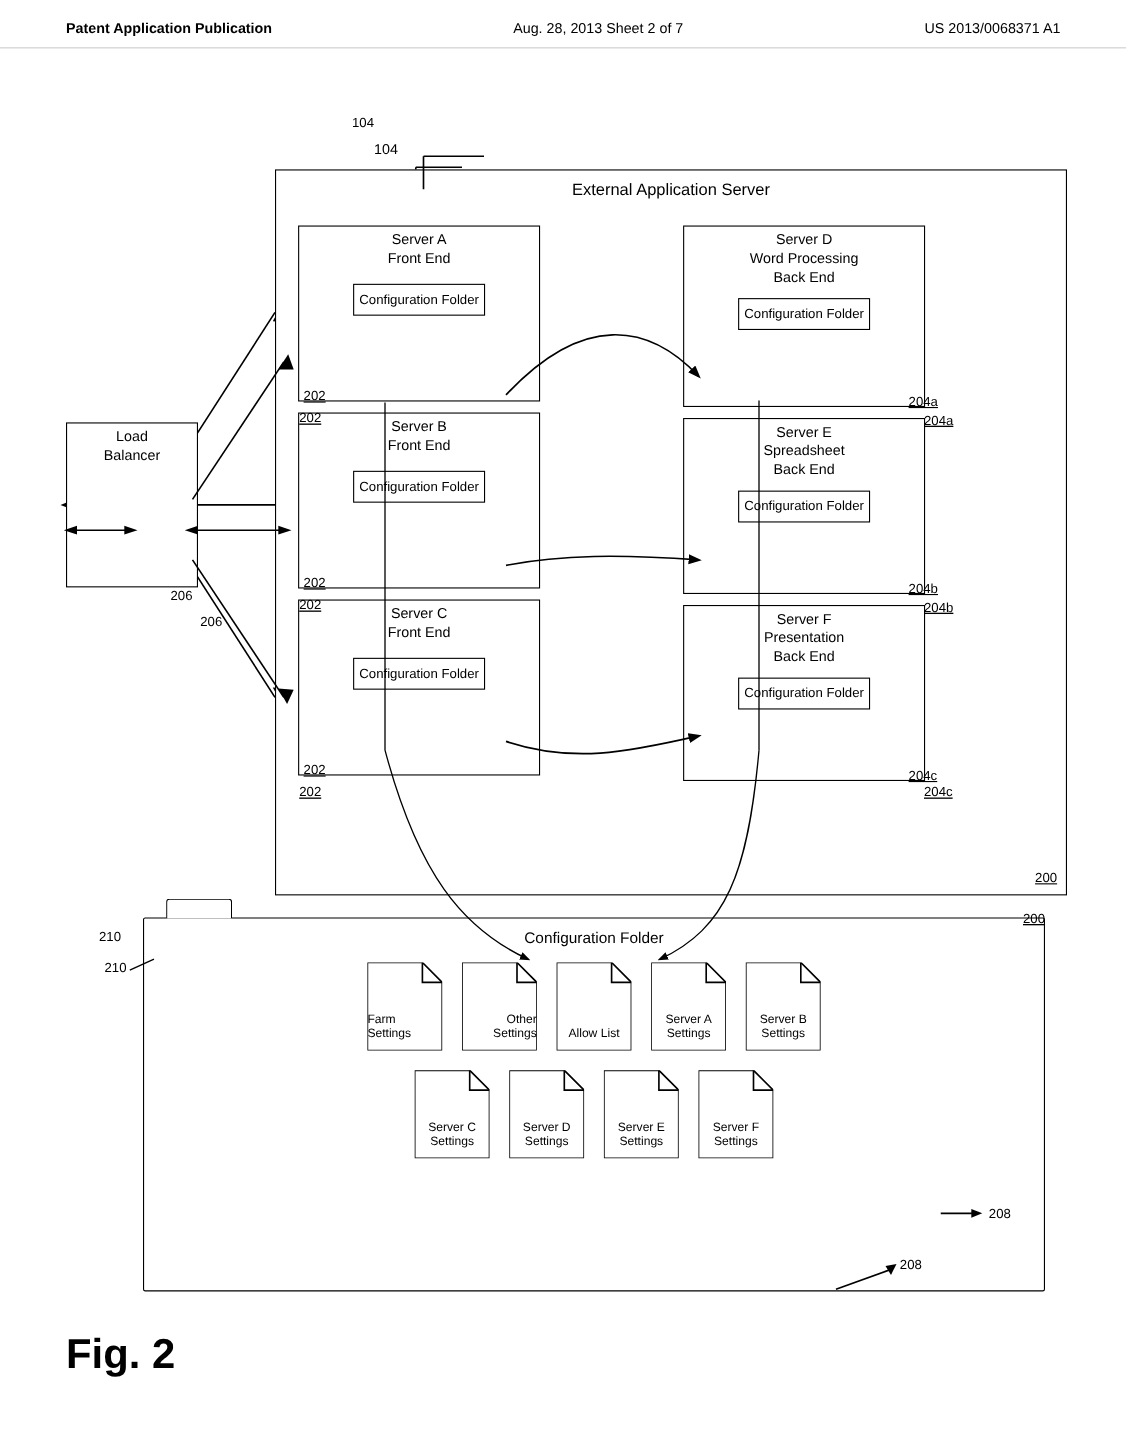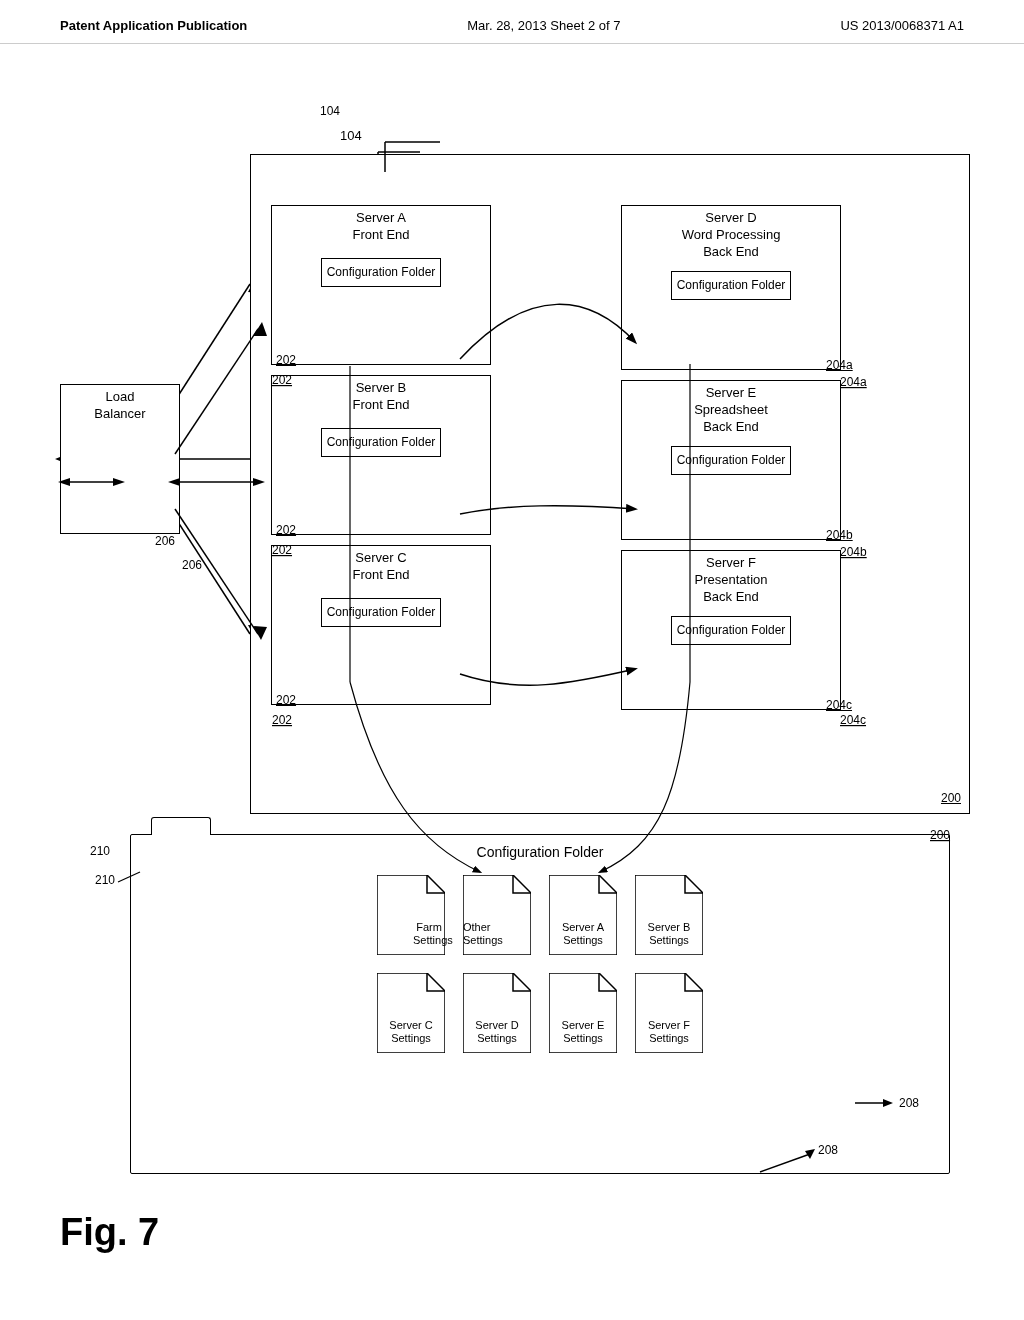--- a/index.html
+++ b/index.html
@@ -104,21 +104,21 @@
     }
 
   </style>
 </head>
 <body>
 
 <div class="page">
 
   <div class="header">
     <span class="header-left">Patent Application Publication</span>
-    <span class="header-center">Mar. 28, 2013  Sheet 2 of 7</span>
+    <span class="header-center">Aug. 28, 2013  Sheet 2 of 7</span>
     <span class="header-right">US 2013/0068371 A1</span>
   </div>
 
   <div class="diagram-area">
 
     <svg class="diagram-svg" viewBox="0 0 1024 1240">
 
       <line x1="378" y1="108" x2="378" y2="145" stroke="#000" stroke-width="1.5"></line>
       <line x1="378" y1="108" x2="420" y2="108" stroke="#000" stroke-width="1.5"></line>
 
@@ -160,20 +160,21 @@
 
       <line x1="350" y1="300" x2="270" y2="300" stroke="#000" stroke-width="1"></line>
 
     </svg>
 
     <div class="ref-label" style="top:60px; left:320px;">
       <span>104</span>
     </div>
 
     <div class="box" style="top:110px; left:250px; width:720px; height:660px;">
+      <div class="box-title" style="font-size:15px; padding:8px;">External Application Server</div>
 
       <div class="box" style="top:50px; left:20px; width:220px; height:160px;">
         <div class="box-title" style="white-space:pre-line;">Server A
 Front End</div>
         <div class="config-box" style="width:120px; margin-top:10px;">
           <span>Configuration
 Folder</span>
         </div>
       </div>
 
@@ -269,31 +270,38 @@
       <div class="box-title" style="font-size:14px; padding:8px 0 4px 0;">Configuration
 Folder</div>
 
       <div style="display:flex; justify-content:center; gap:18px; margin-top:10px;">
 
         <div style="position:relative; width:68px; height:80px;">
           <svg width="68" height="80" viewBox="0 0 68 80">
             <polygon points="0,0 50,0 68,18 68,80 0,80" fill="white" stroke="black" stroke-width="1.5"></polygon>
             <polyline points="50,0 50,18 68,18" fill="none" stroke="black" stroke-width="1.5"></polyline>
           </svg>
-          <div style="position:absolute;bottom:8px;left:0;right:0;text-align:center;font-size:11px;line-height:1.2;padding-left:36px;">Farm<br>Settings</div>
-        </div>
-
-        <div style="position:relative; width:68px; height:80px;">
-          <svg width="68" height="80" viewBox="0 0 68 80">
-            <polygon points="0,0 50,0 68,18 68,80 0,80" fill="white" stroke="black" stroke-width="1.5"></polygon>
-            <polyline points="50,0 50,18 68,18" fill="none" stroke="black" stroke-width="1.5"></polyline>
-          </svg>
-          <div style="position:absolute;bottom:8px;left:0;right:0;text-align:left;font-size:11px;line-height:1.2;">Other<br>Settings</div>
-        </div>
-
+          <div style="position:absolute;bottom:8px;left:0;right:0;text-align:left;font-size:11px;line-height:1.2;">Farm<br>Settings</div>
+        </div>
+
+        <div style="position:relative; width:68px; height:80px;">
+          <svg width="68" height="80" viewBox="0 0 68 80">
+            <polygon points="0,0 50,0 68,18 68,80 0,80" fill="white" stroke="black" stroke-width="1.5"></polygon>
+            <polyline points="50,0 50,18 68,18" fill="none" stroke="black" stroke-width="1.5"></polyline>
+          </svg>
+          <div style="position:absolute;bottom:8px;left:0;right:0;text-align:right;font-size:11px;line-height:1.2;">Other<br>Settings</div>
+        </div>
+
+        <div style="position:relative; width:68px; height:80px;">
+          <svg width="68" height="80" viewBox="0 0 68 80">
+            <polygon points="0,0 50,0 68,18 68,80 0,80" fill="white" stroke="black" stroke-width="1.5"></polygon>
+            <polyline points="50,0 50,18 68,18" fill="none" stroke="black" stroke-width="1.5"></polyline>
+          </svg>
+          <div style="position:absolute;bottom:8px;left:0;right:0;text-align:center;font-size:11px;line-height:1.2;">Allow List</div>
+        </div>
 
         <div style="position:relative; width:68px; height:80px;">
           <svg width="68" height="80" viewBox="0 0 68 80">
             <polygon points="0,0 50,0 68,18 68,80 0,80" fill="white" stroke="black" stroke-width="1.5"></polygon>
             <polyline points="50,0 50,18 68,18" fill="none" stroke="black" stroke-width="1.5"></polyline>
           </svg>
           <div style="position:absolute;bottom:8px;left:0;right:0;text-align:center;font-size:11px;line-height:1.2;">Server A<br>Settings</div>
         </div>
 
         <div style="position:relative; width:68px; height:80px;">
@@ -346,21 +354,21 @@
           <polygon points="28,6 38,10 28,14" fill="#000"></polygon>
         </svg>
         <span>208</span>
       </div>
     </div>
 
     <div class="ref-label" style="top:800px; left:90px;">
       <span>210</span>
     </div>
 
-    <div class="fig-label">Fig. 7</div>
+    <div class="fig-label">Fig. 2</div>
 
     <svg style="position:absolute;top:0;left:0;width:100%;height:100%;pointer-events:none;" viewBox="0 0 1024 1200">
 
       <line x1="385" y1="78" x2="385" y2="108" stroke="#000" stroke-width="1.5"></line>
       <line x1="385" y1="78" x2="440" y2="78" stroke="#000" stroke-width="1.5"></line>
       <text x="340" y="76" font-size="13" fill="#000">104</text>
 
       <line x1="118" y1="418" x2="65" y2="418" stroke="#000" stroke-width="1.5"></line>
       <polygon points="70,414 58,418 70,422" fill="#000"></polygon>
       <polygon points="113,414 125,418 113,422" fill="#000"></polygon>

